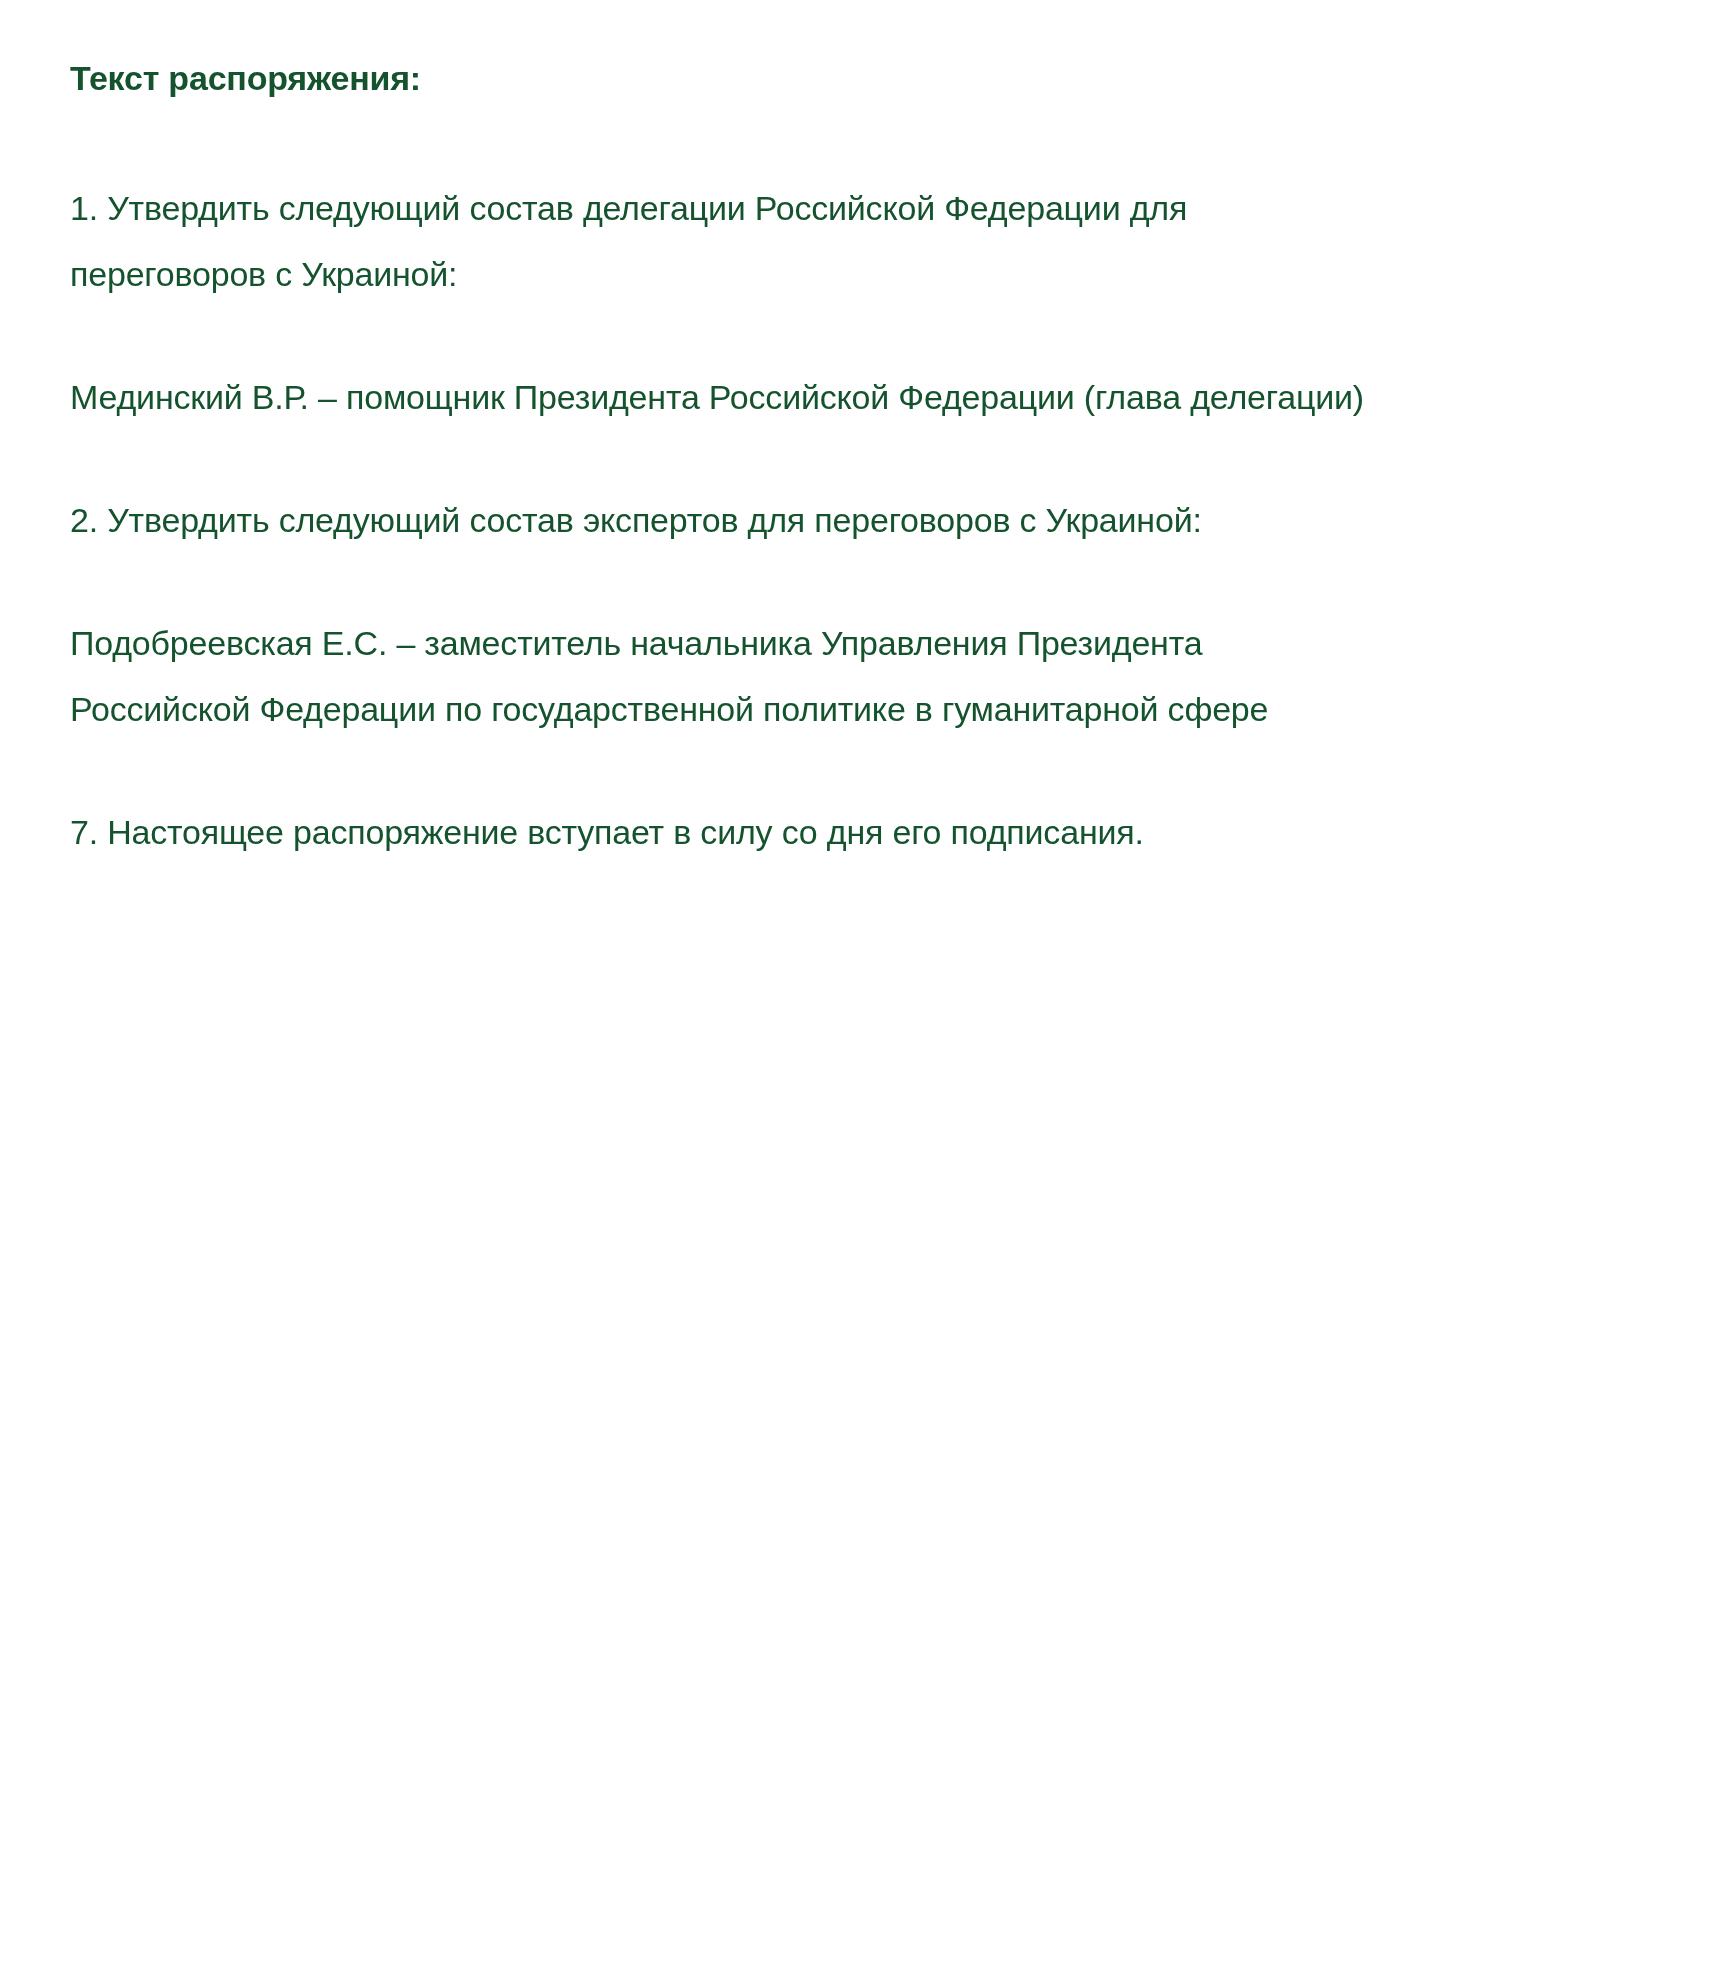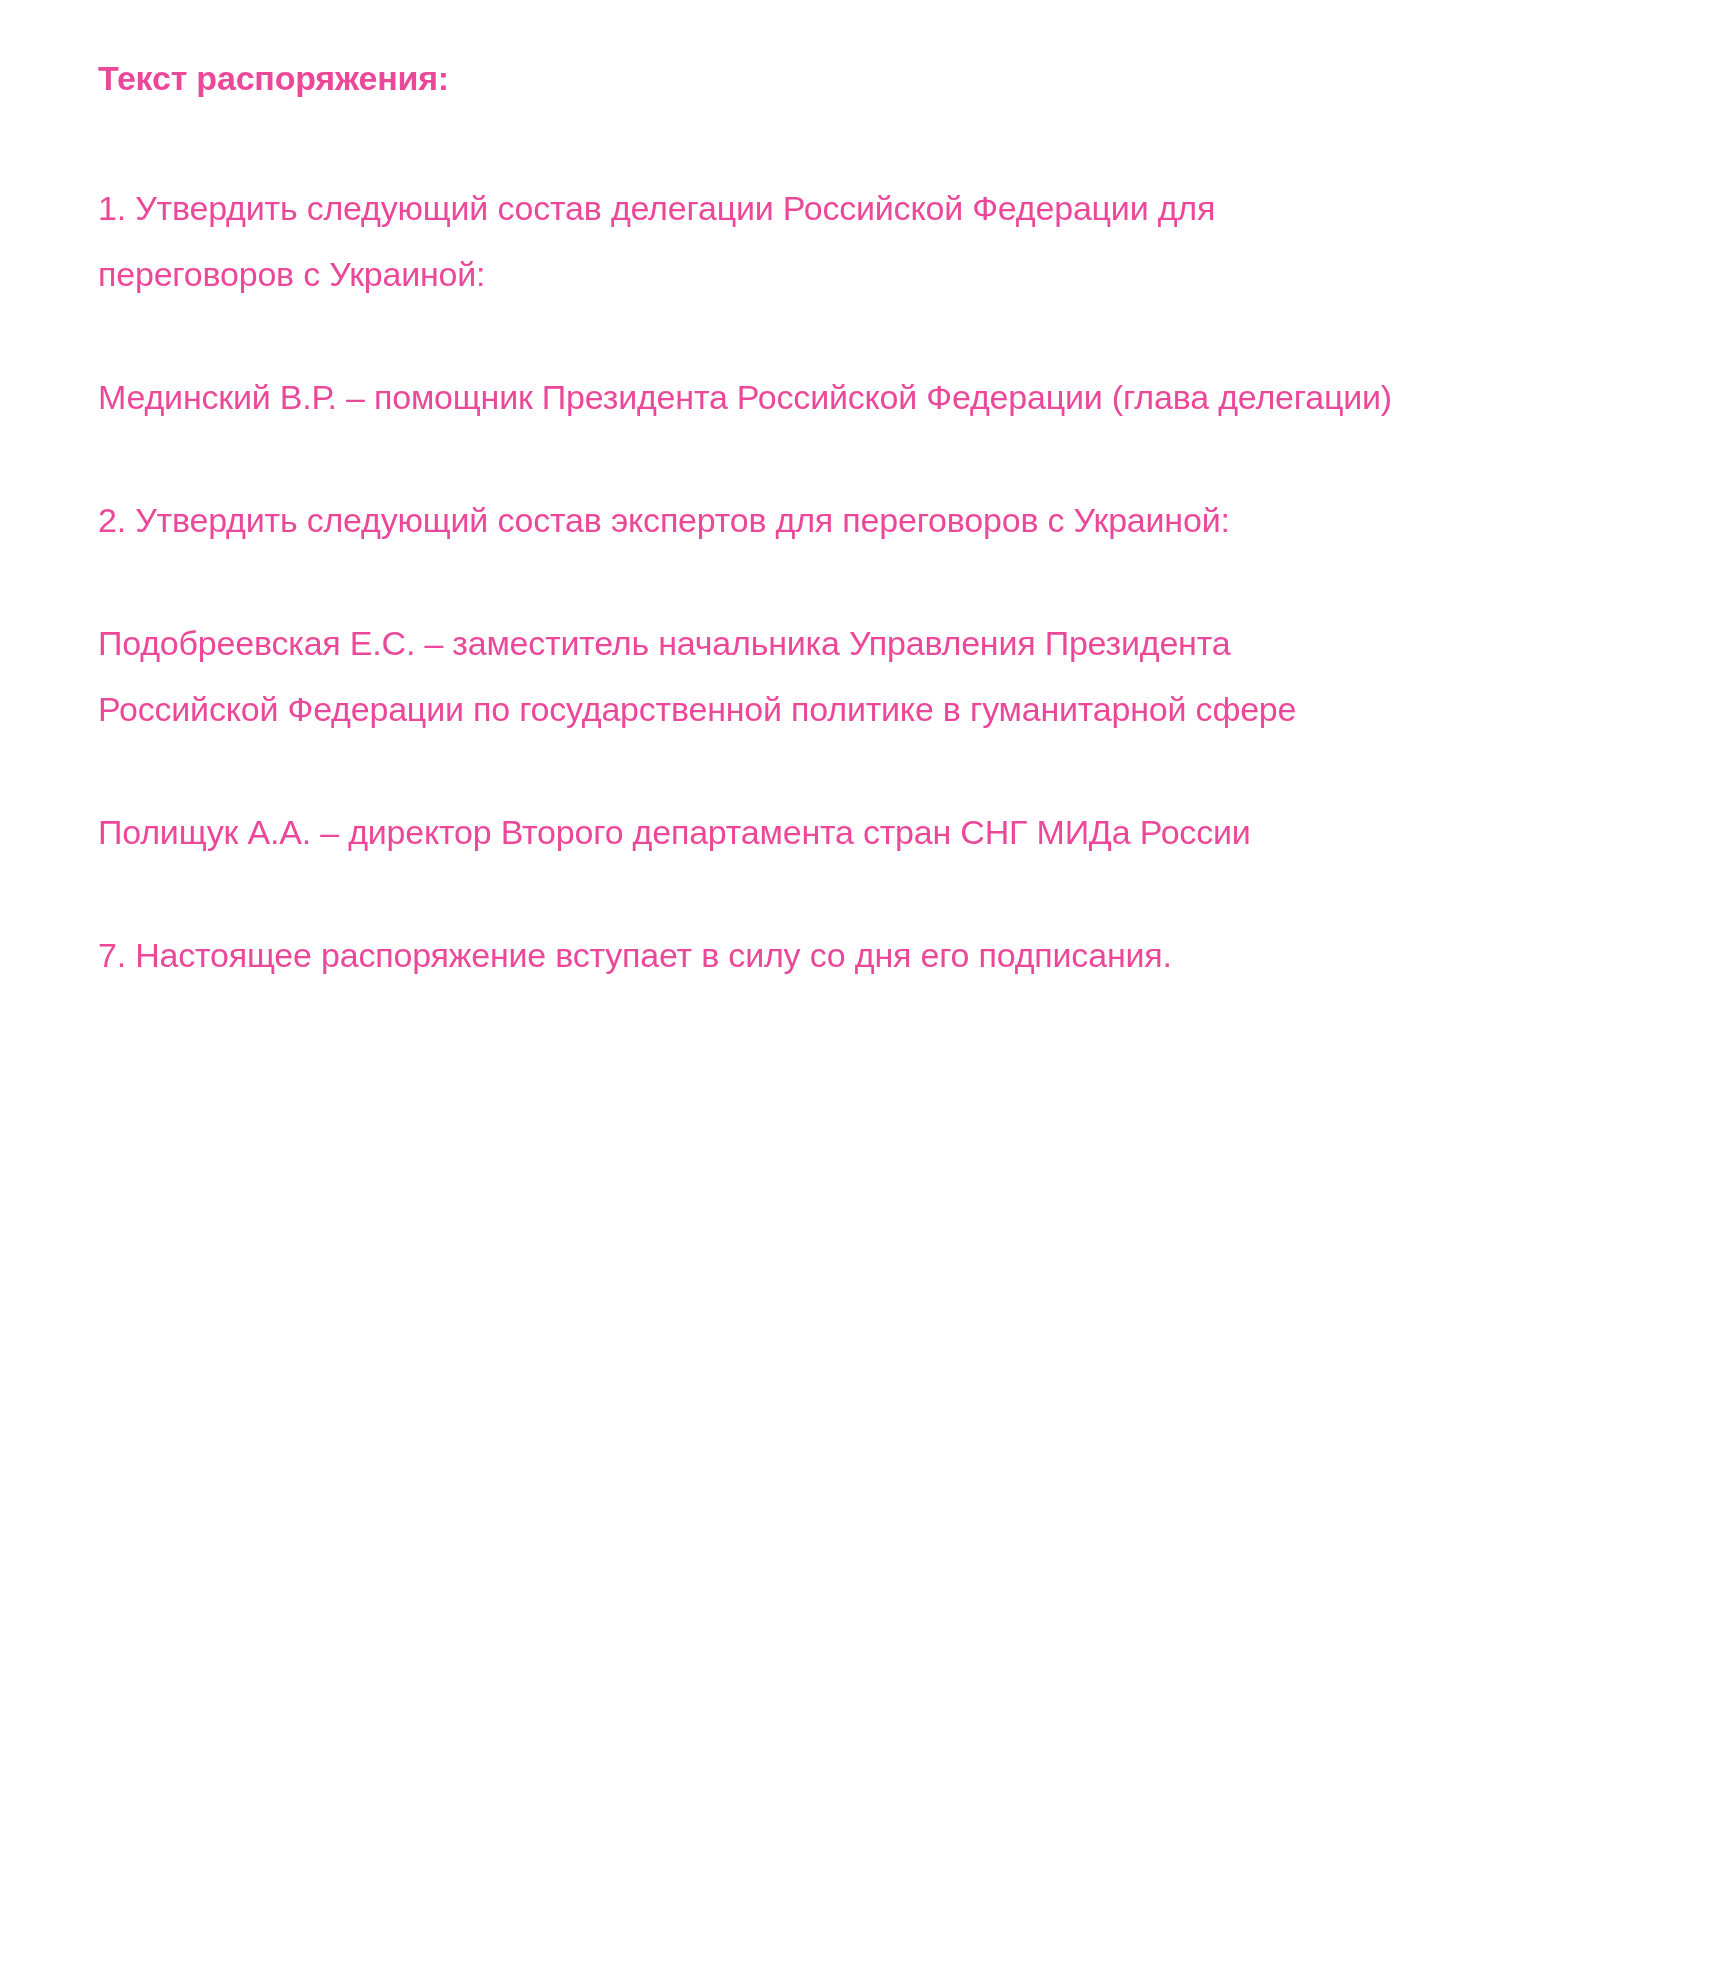--- a/index.html
+++ b/index.html
@@ -4,23 +4,23 @@
 <style>
   html, body {
     margin: 0;
     padding: 0;
     background: #ffffff;
   }
   .page {
     box-sizing: border-box;
     width: 1732px;
     min-height: 1981px;
-    padding: 45px 40px 48px 98px;
+    padding: 45px 40px 48px 70px;
     background: #ffffff;
-    color: #ec4899;
+    color: #14532d;
     font-family: "Liberation Sans", sans-serif;
     font-size: 34px;
     line-height: 66px;
     letter-spacing: -0.2px;
   }
   .doc-title {
     font-size: 34px;
     font-weight: 700;
     line-height: 66px;
     margin: 0 0 64px 0;
@@ -38,15 +38,14 @@
 <body>
 
 <main class="page">
   <h2 class="doc-title">Текст распоряжения:</h2>
   <p class="para">1. Утвердить следующий состав делегации Российской Федерации для
 переговоров с Украиной:</p>
   <p class="para">Мединский В.Р. – помощник Президента Российской Федерации (глава делегации)</p>
   <p class="para">2. Утвердить следующий состав экспертов для переговоров с Украиной:</p>
   <p class="para">Подобреевская Е.С. – заместитель начальника Управления Президента
 Российской Федерации по государственной политике в гуманитарной сфере</p>
-  <p class="para">Полищук А.А. – директор Второго департамента стран СНГ МИДа России</p>
   <p class="para">7. Настоящее распоряжение вступает в силу со дня его подписания.</p>
 </main>
 
 </body></html>

